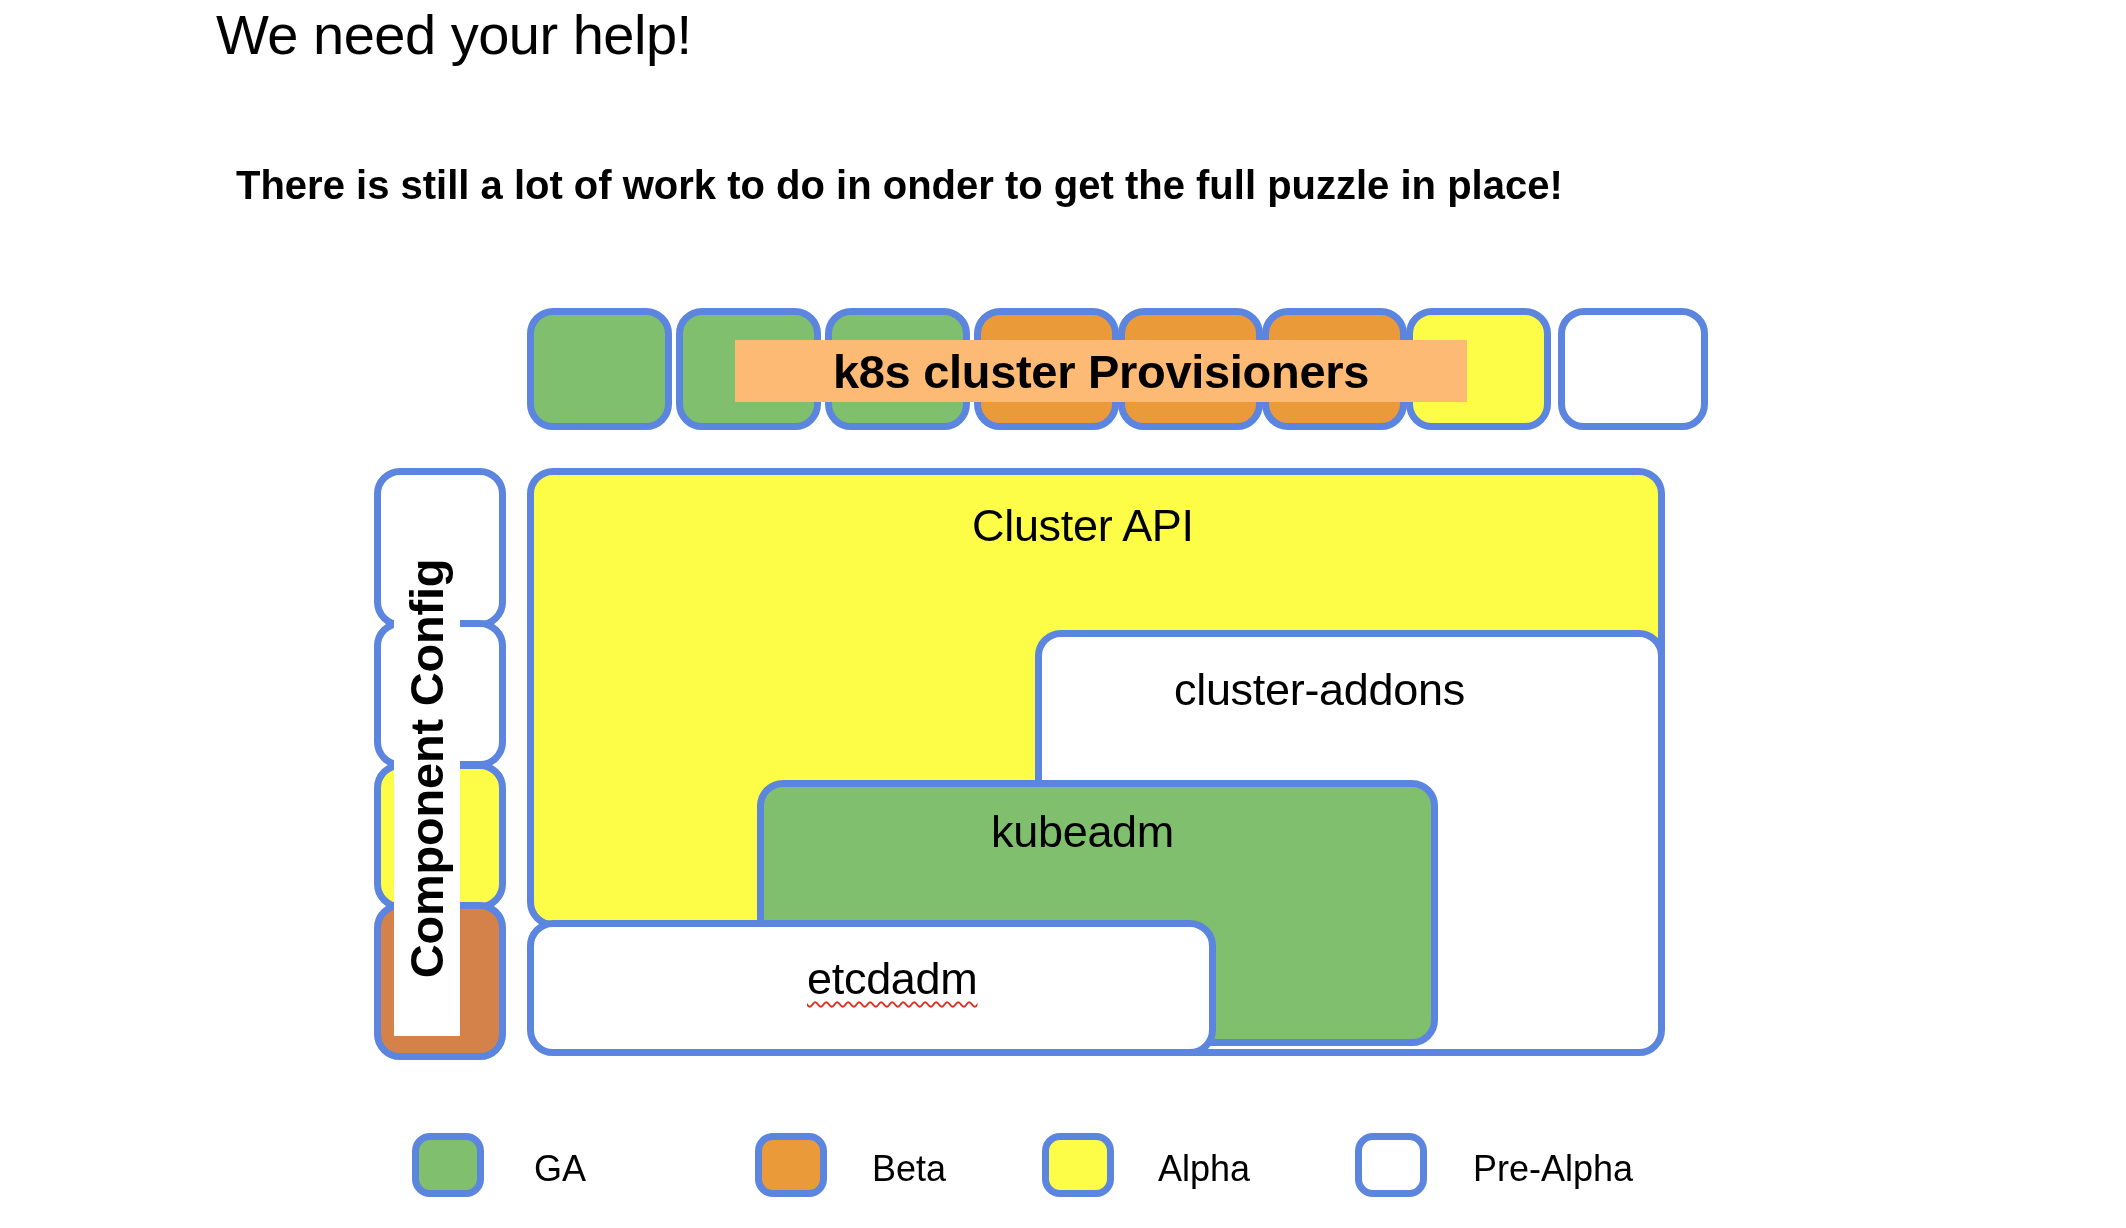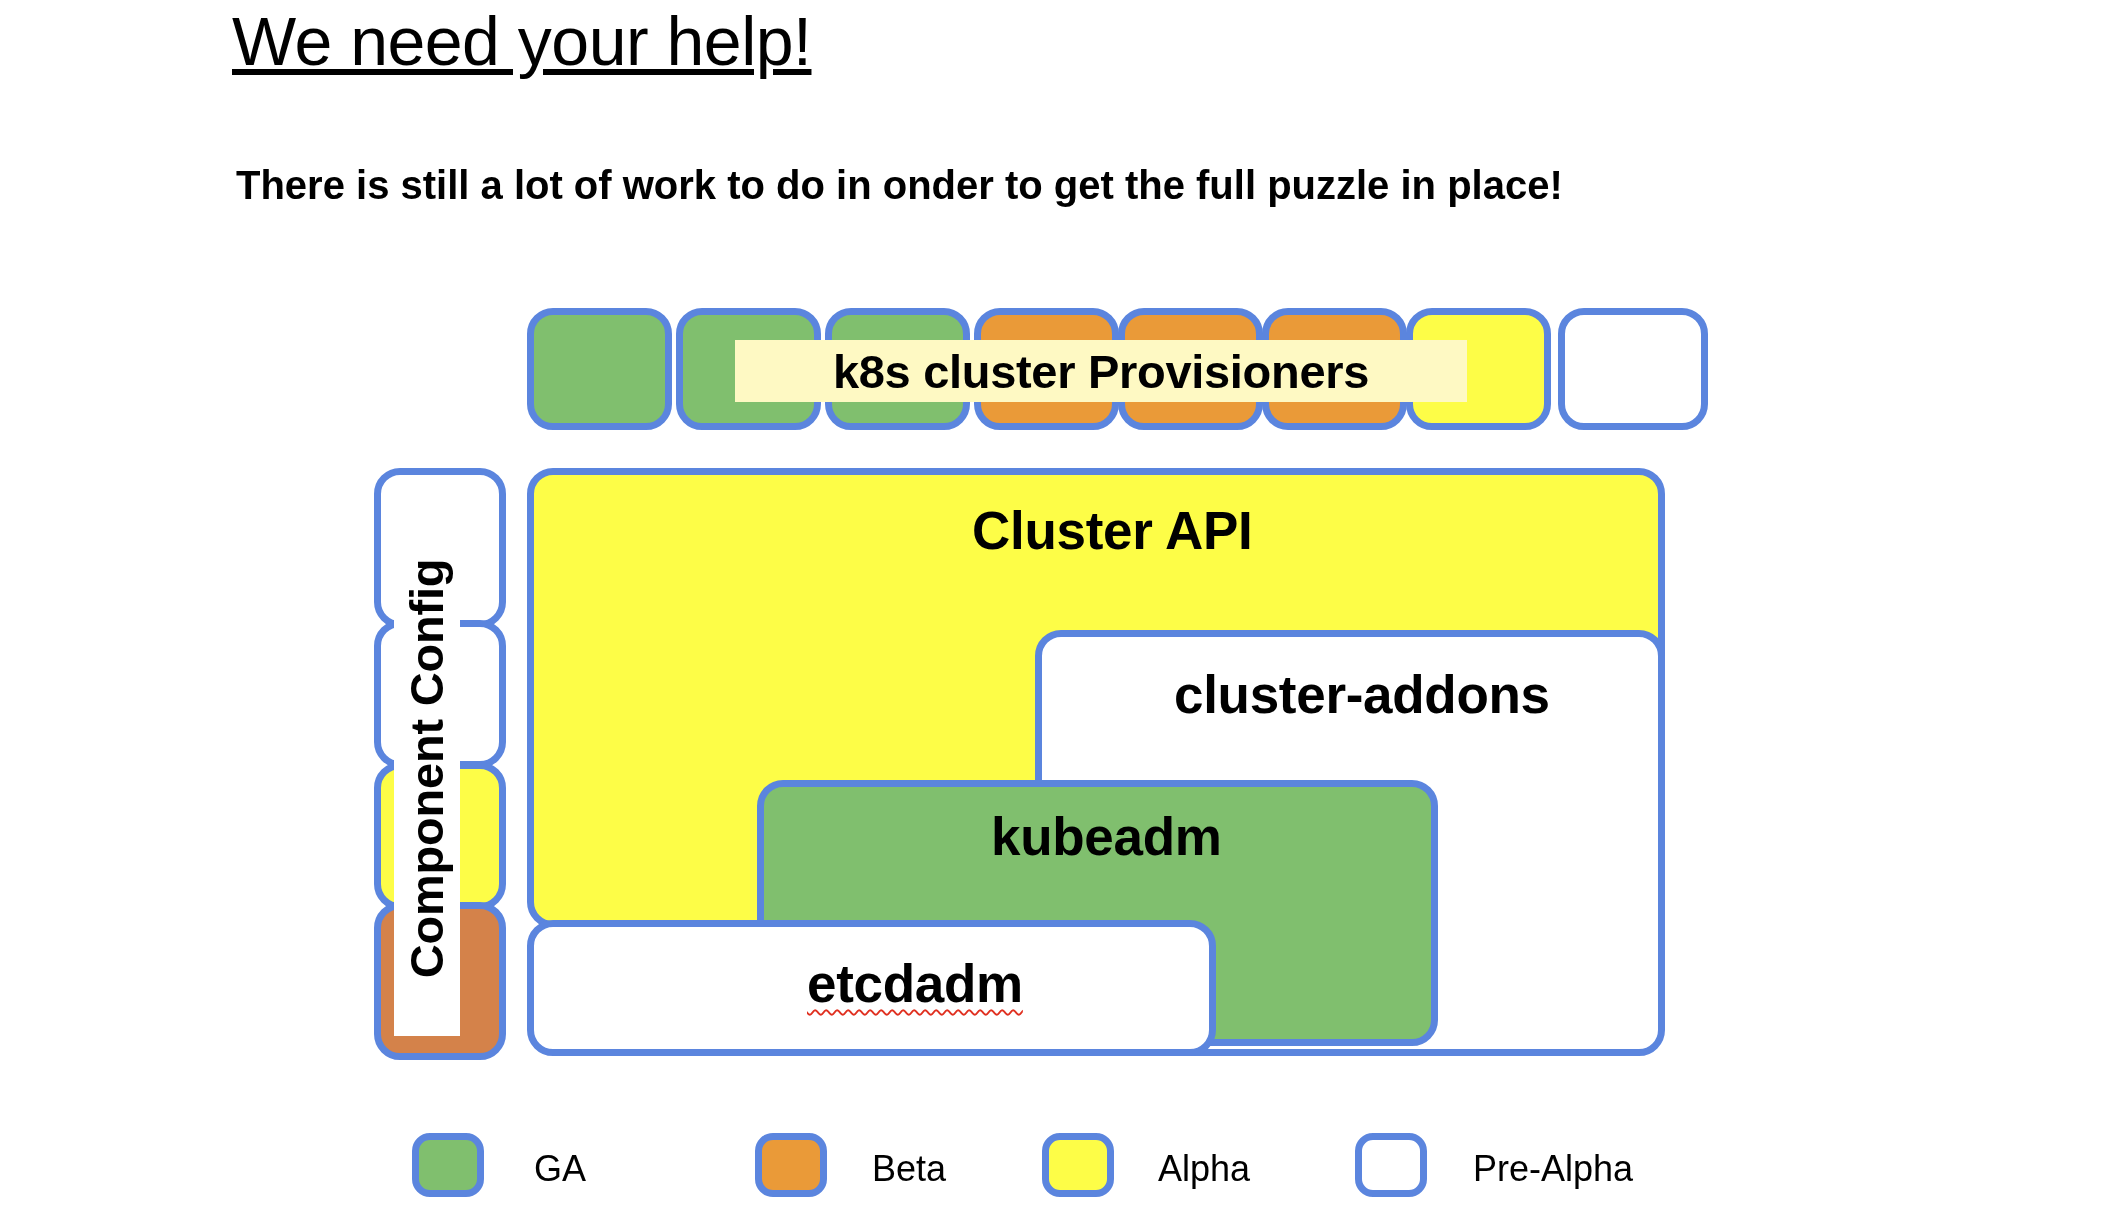--- a/index.html
+++ b/index.html
@@ -6,23 +6,23 @@
   body{
     width:2126px;height:1228px;
     background:#ffffff;
     font-family:"Liberation Sans", sans-serif;
     color:#000;
     overflow:hidden;
     position:relative;
   }
   
   #slide-title{
-    position:absolute; left:232px; top:6px;
-    font-size:68px; font-weight:400; line-height:1.05;
-    letter-spacing:-0.5px; white-space:nowrap;text-decoration:underline;
+    position:absolute; left:216px; top:6px;
+    font-size:56px; font-weight:400; line-height:1.05;
+    letter-spacing:-0.5px; white-space:nowrap;
   }
   #slide-subtitle{
     position:absolute; left:236px; top:163px;
     font-size:40px; font-weight:700; line-height:1.1;
     white-space:nowrap;
   }
 
   
   .tile{
     position:absolute;
@@ -35,21 +35,21 @@
   .c-beta { background:#ea9a38; }
   .c-beta-soft { background:#d4824a; }
   .c-alpha{ background:#fdfd47; }
   .c-pre  { background:#ffffff; }
 
   
   #provisioners-row{ position:absolute; left:0; top:0; width:100%; height:100%; }
   #provisioners-label{
     position:absolute;
     left:735px; top:340px; width:732px; height:62px;
-    background:#fef9c3;
+    background:#fdba74;
     display:flex; align-items:center; justify-content:center;
     font-size:47px; font-weight:bold; letter-spacing:-0.3px;
     white-space:nowrap; z-index:9;
   }
 
   
   #component-config-label{
     position:absolute;
     left:394px; top:500px; width:66px; height:536px;
     background:#ffffff; z-index:9;
@@ -57,21 +57,21 @@
   }
   #component-config-label span{
     transform:rotate(-90deg);
     white-space:nowrap;
     font-size:47px; font-weight:bold; letter-spacing:-0.2px;
   }
 
   
   .box-label{
     position:absolute;
-    font-size:53px; font-weight:bold; letter-spacing:-0.3px;
+    font-size:45px; font-weight:normal; letter-spacing:-0.3px;
     white-space:nowrap; z-index:12;
   }
   .spell-error{
     position:relative;
     text-decoration:underline wavy #e03020;
     text-decoration-thickness:2px;
     text-underline-offset:7px;
     margin-left:47px;
   }
 

